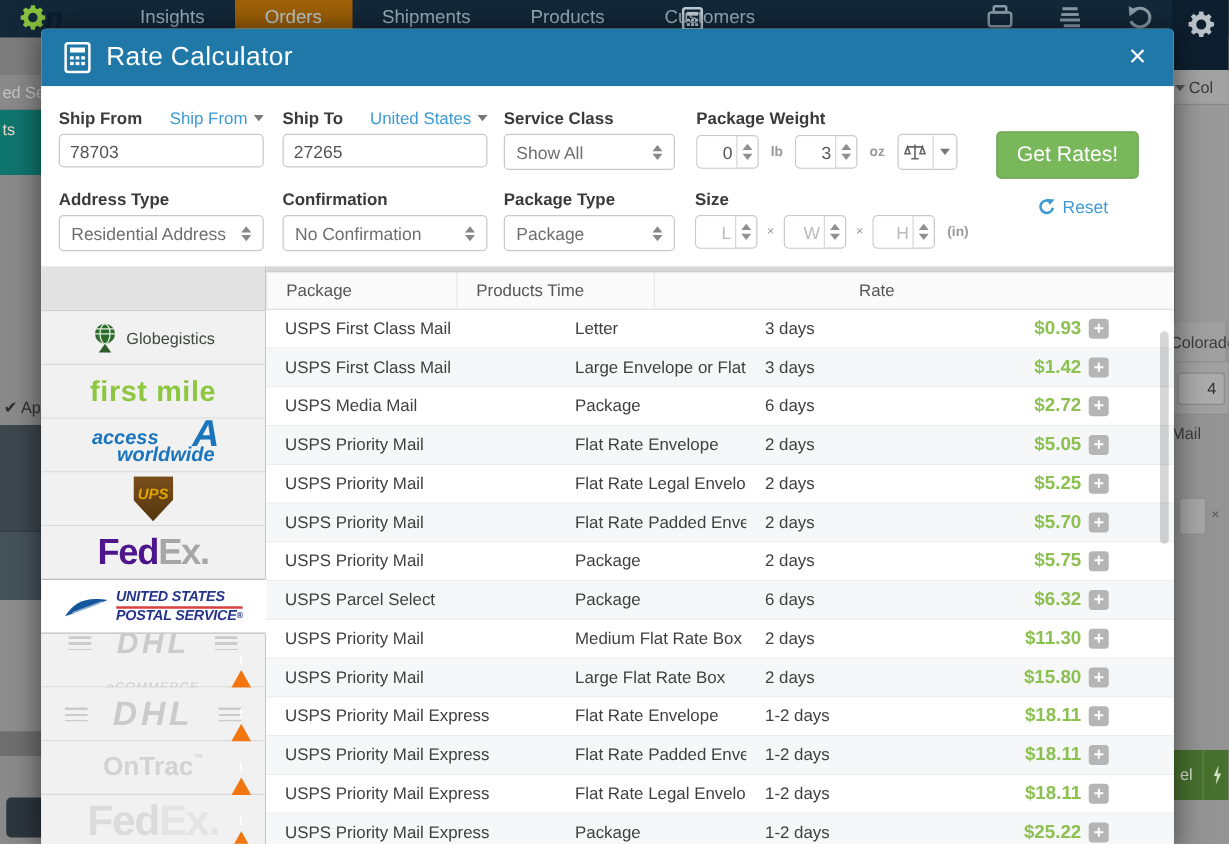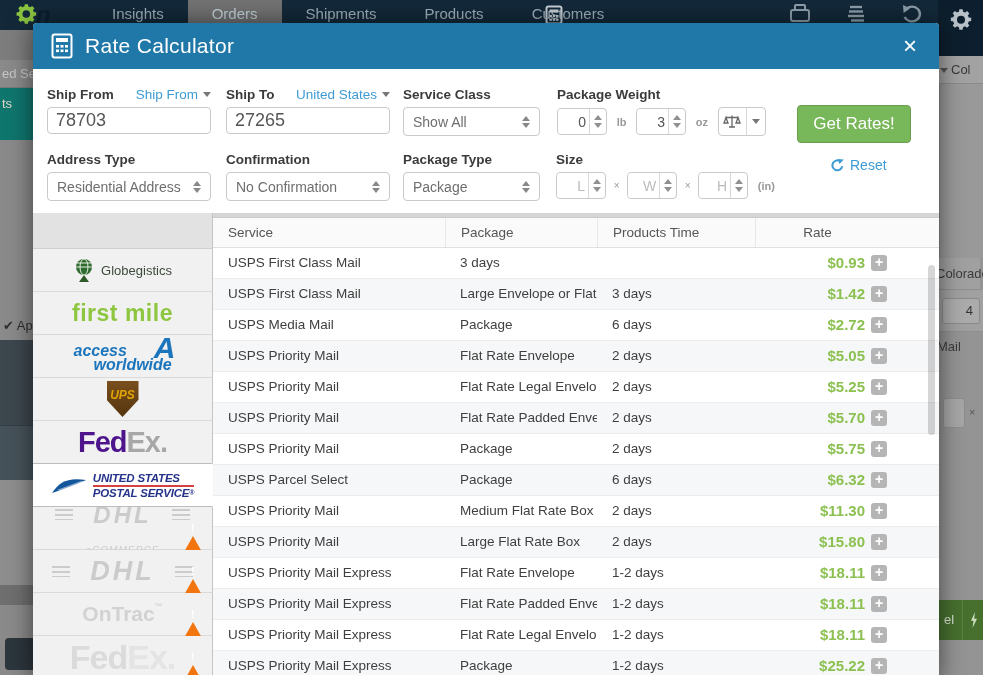--- a/index.html
+++ b/index.html
@@ -5,21 +5,21 @@
   * { box-sizing: border-box; margin: 0; padding: 0; }
   html,body { width: 983px; height: 675px; overflow: hidden; background:#8c8c8c;
     font-family:"Liberation Sans", sans-serif; position: relative; }
 
   
   .nav { position:absolute; top:0; left:0; width:983px; height:30px; background:#13293a; z-index:5; }
   .nav-logo { position:absolute; left:0px; top:0px; height:30px; display:flex; align-items:center; }
   .nav-logo .n { font-style:italic; font-weight:900; font-size:24px; color:#0b1f30; margin-left:-2px; }
   .nav-tabs { position:absolute; left:88px; top:0; display:flex; height:30px; }
   .nav-tab { padding:0 24px; line-height:28px; font-size:15px; color:#9fb3bf; cursor:pointer; }
-  .nav-tab.active { background:#737373; color:#c3d2da; }
+  .nav-tab.active { background:#a16207; color:#c3d2da; }
   .nav-calc { position:absolute; left:545px; top:5px; }
   .nav-right { position:absolute; right:60px; top:4px; display:flex; gap:34px; }
   .gear-panel { position:absolute; right:0; top:0; width:45px; height:56px; background:#0d1f2e; z-index:6;
     display:flex; align-items:flex-start; justify-content:center; padding-top:7px; }
 
   
   .bgfrag { position:absolute; z-index:1; overflow:hidden; }
   .bg-left-toolbar { left:0; top:30px; width:34px; height:30px; background:#7d7d7d; }
   .bg-left-savedsearch { left:0; top:60px; width:34px; height:28px; background:#8a8a8a; border-bottom:1px solid #7a7a7a;
      color:#c6c6c6; font-size:13px; line-height:28px; padding-left:2px; white-space:nowrap; }
@@ -59,21 +59,21 @@
   .modal-title { color:#fff; font-size:21px; font-weight:400; margin-left:12px; letter-spacing:.3px; }
   .modal-close { margin-left:auto; color:#fff; font-size:24px; font-weight:400; cursor:pointer; line-height:20px; padding:2px 4px; }
 
   
   .form { position:relative; height:144px; background:#fff; font-size:13px; }
   .fgroup { position:absolute; }
   .flabel-row { display:flex; justify-content:space-between; align-items:center; height:18px; margin-bottom:4px; }
   .flabel { font-size:13.5px; font-weight:bold; color:#3b3b3b; white-space:nowrap; }
   .flink { color:#3d9bd4; font-size:13.5px; cursor:pointer; white-space:nowrap; display:flex; align-items:center; gap:5px; }
   .flink .caret-dn { width:0; height:0; border-left:4px solid transparent; border-right:4px solid transparent; border-top:5px solid #777; }
-  .tinput { width:100%; height:27px; border:1px solid #c9c9c9; border-radius:4px; padding:0 8px; font-size:18px; color:#555;
+  .tinput { width:100%; height:27px; border:1px solid #c9c9c9; border-radius:4px; padding:0 8px; font-size:14px; color:#555;
      font-family:"Liberation Sans", sans-serif; outline:none; background:#fff; }
   .fselect { width:100%; height:29px; border:1px solid #c9c9c9; border-radius:4px; background:#fff; display:flex;
      align-items:center; justify-content:space-between; padding:0 9px; color:#6e6e6e; font-size:14px; cursor:pointer; }
   .dcaret { display:flex; flex-direction:column; gap:2px; }
   .dcaret .up { width:0; height:0; border-left:4px solid transparent; border-right:4px solid transparent; border-bottom:5px solid #888; }
   .dcaret .dn { width:0; height:0; border-left:4px solid transparent; border-right:4px solid transparent; border-top:5px solid #888; }
 
   .spin-box { display:inline-flex; height:27px; border:1px solid #c9c9c9; border-radius:4px; background:#fff; vertical-align:middle; }
   .spin-box input { width:31px; border:none; outline:none; text-align:right; font-size:14px; color:#555; padding-right:3px;
      border-radius:4px 0 0 4px; font-family:"Liberation Sans", sans-serif; }
@@ -512,29 +512,29 @@
 
       <div class="car-row">
         <span class="lg-fedex faded"><span class="f1" style="font-size:34px">Fed</span><span class="f2" style="font-size:34px">Ex.</span></span>
         <span class="warn"><span class="tri"></span></span>
       </div>
     </div>
 
     <div class="tbl">
       <div class="tbl-topstrip"></div>
       <div class="tbl-head">
-        <div class="th c1">Service</div>
         <div class="th c2">Package</div>
         <div class="th c3">Products Time</div>
         <div class="th c4">Rate</div>
       </div>
       <div>
 
           <div class="tr">
             <div class="td c1">USPS First Class Mail</div>
+            <div class="td c2">Letter</div>
             <div class="td c3">3 days</div>
             <div class="td c4">
               <span class="rate">$0.93</span>
               <span class="plus"></span>
             </div>
           </div>
 
           <div class="tr">
             <div class="td c1">USPS First Class Mail</div>
             <div class="td c2">Large Envelope or Flat</div>

